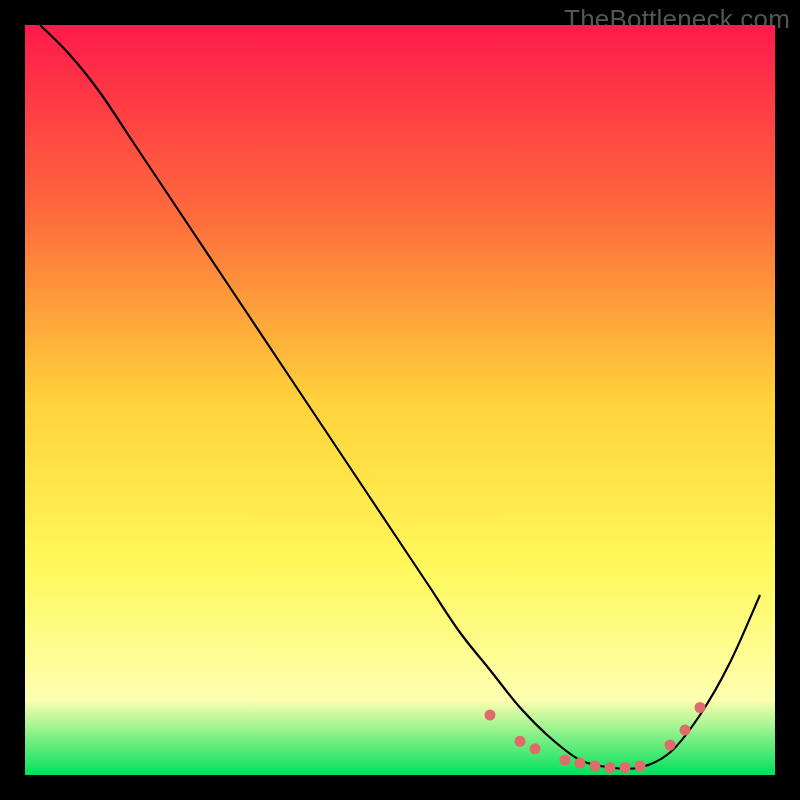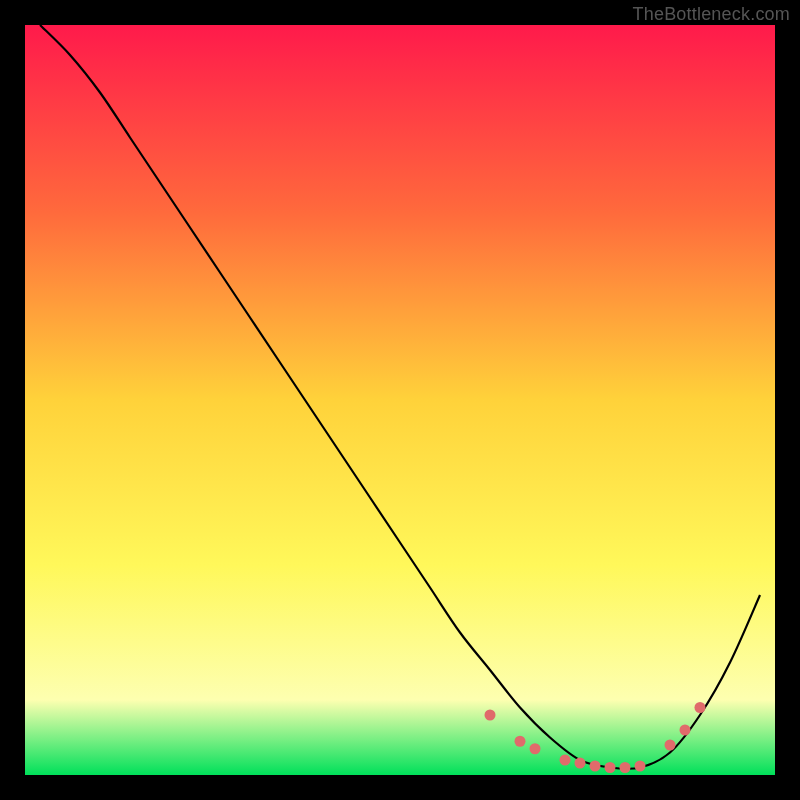--- a/index.html
+++ b/index.html
@@ -21,21 +21,21 @@
     left: 25px;
     top: 25px;
     width: 750px;
     height: 750px;
   }
   .watermark {
     position: absolute;
     top: 4px;
     right: 10px;
     font-family: Arial, Helvetica, sans-serif;
-    font-size: 18px;
+    font-size: 26px;
     color: #555;
     letter-spacing: 0.2px;
   }
   svg { display: block; }
 </style>
 </head>
 <body>
 
 <div class="frame">
 

